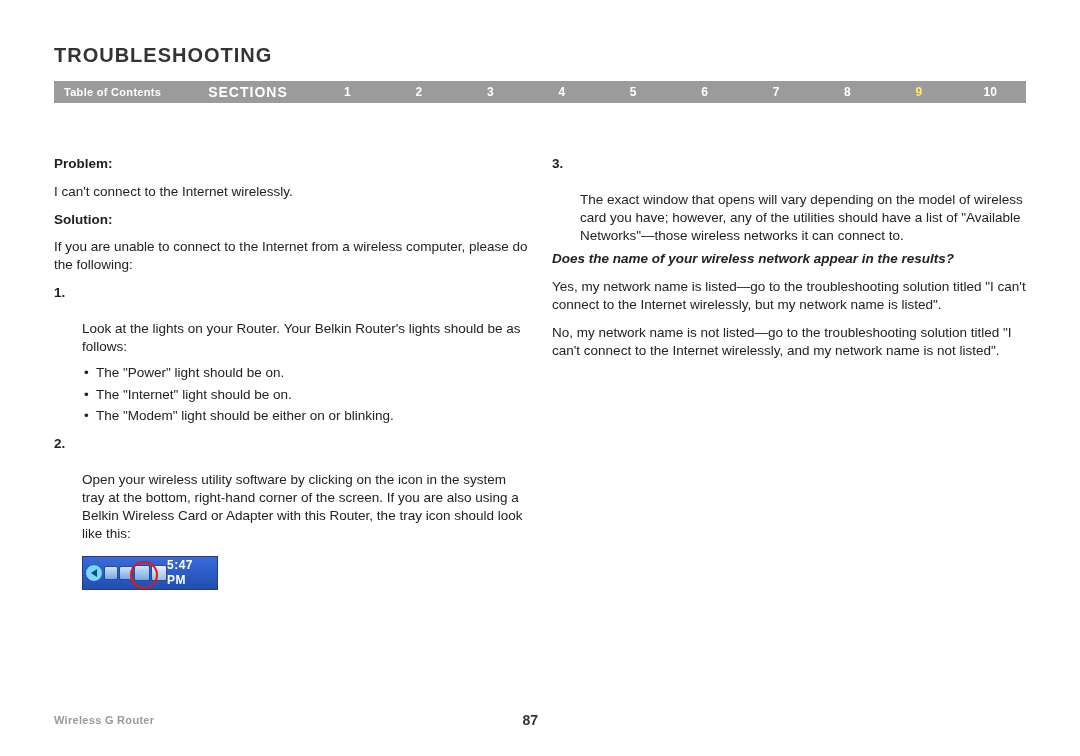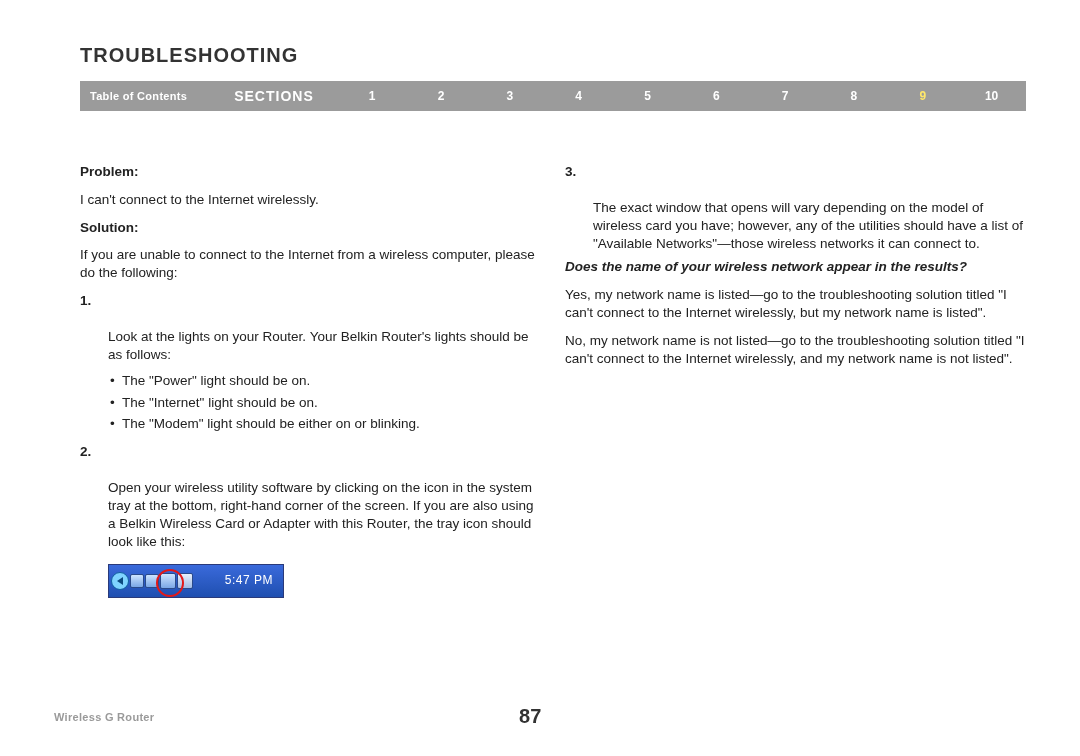--- a/index.html
+++ b/index.html
@@ -1,50 +1,50 @@
 <!DOCTYPE html>
 <html><head>
 <meta charset="utf-8">
 <style>
   * { box-sizing: border-box; margin: 0; padding: 0; }
   html, body { width: 1080px; height: 756px; background: #fff; font-family: Arial, Helvetica, sans-serif; color: #222; }
-  .page { position: relative; width: 1080px; height: 756px; padding: 44px 54px 0 80px; }
+  .page { position: relative; width: 1080px; height: 756px; padding: 44px 54px 0 54px; }
   .title { font-size: 20px; font-weight: bold; letter-spacing: 1px; color: #333; margin-bottom: 14px; }
-  .navbar { background: #9b9b9b; height: 30px; display: flex; align-items: center; font-size: 11px; color: #fff; }
+  .navbar { background: #9b9b9b; height: 22px; display: flex; align-items: center; font-size: 11px; color: #fff; }
   .nav-toc { font-weight: bold; padding: 0 16px 0 10px; letter-spacing: 0.3px; }
   .nav-sections { font-weight: bold; font-size: 14px; letter-spacing: 1px; padding-right: 24px; margin-left: 31px; }
   .nav-nums { flex: 1; display: flex; }
   .nav-num { flex: 1; text-align: center; font-weight: bold; font-size: 12px; color: #fff; }
   .nav-num.active { color: #ffe86b; }
   .columns { display: flex; margin-top: 52px; gap: 24px; }
   .col { flex: 1; font-size: 13.5px; line-height: 1.32; }
   .col p { margin: 0 0 10px 0; }
   .label { font-weight: bold; margin-bottom: 4px; }
   .ol { margin: 0 0 10px 0; }
   .li { display: flex; margin-bottom: 6px; }
   .li-num { font-weight: bold; width: 28px; flex-shrink: 0; }
   .li-body { flex: 1; margin-top: 36px; }
   .bullets { margin: 8px 0 4px 0; }
   .bullet { display: flex; margin-bottom: 4px; }
   .bdot { width: 14px; flex-shrink: 0; text-align: left; padding-left: 2px; }
-  .tray-img { width: 176px; height: 34px; margin-top: 14px; margin-left: 28px; position: relative; }
+  .tray-img { width: 136px; height: 34px; margin-top: 14px; margin-left: 28px; position: relative; font-weight: bold; }
   .tray-bg { position: absolute; inset: 0; border: 1px solid #2a3a7a; background: linear-gradient(#3a6adb, #1f4fb0); display: flex; align-items: center; }
   .tray-icons { display: flex; align-items: center; gap: 1px; padding-left: 2px; }
   .tray-arrow { width: 18px; height: 18px; border-radius: 50%; background: #7fd4ff; border: 1px solid #1060a0; position: relative; }
   .tray-arrow::after { content:""; position:absolute; left:5px; top:4px; width:0; height:0; border-top:4px solid transparent; border-bottom:4px solid transparent; border-right:6px solid #0b4a80; }
   .tray-ic { width: 16px; height: 16px; background: linear-gradient(#cde4ff,#7aa7e6); border: 1px solid #2a4a8a; border-radius: 2px; }
   .tray-ic.small { width: 14px; height: 14px; }
   .tray-ic.pc { background: linear-gradient(#e8f0fb,#9fbbe6); }
   .tray-circled { position: relative; }
   .tray-circled::after { content:""; position:absolute; left:-5px; top:-5px; width:24px; height:24px; border:2px solid #e31818; border-radius:50%; }
   .tray-time { color: #fff; font-size: 12px; margin-left: auto; padding-right: 10px; letter-spacing: 0.5px; }
   .question { font-weight: bold; margin: 16px 0 10px 0; font-style: italic; }
   .footer { position: absolute; bottom: 28px; left: 54px; right: 54px; display: flex; align-items: center; font-size: 11px; }
   .footer-left { color: #9a9a9a; font-weight: bold; letter-spacing: 0.3px; }
-  .footer-page { font-weight: bold; color: #333; font-size: 20px; margin: 0 auto; }
+  .footer-page { font-weight: bold; color: #333; font-size: 14px; margin: 0 auto; }
 </style>
 </head>
 <body>
 
 <div class="page">
 
   <div class="title">TROUBLESHOOTING</div>
 
   <div class="navbar">
     <div class="nav-toc">Table of Contents</div>

